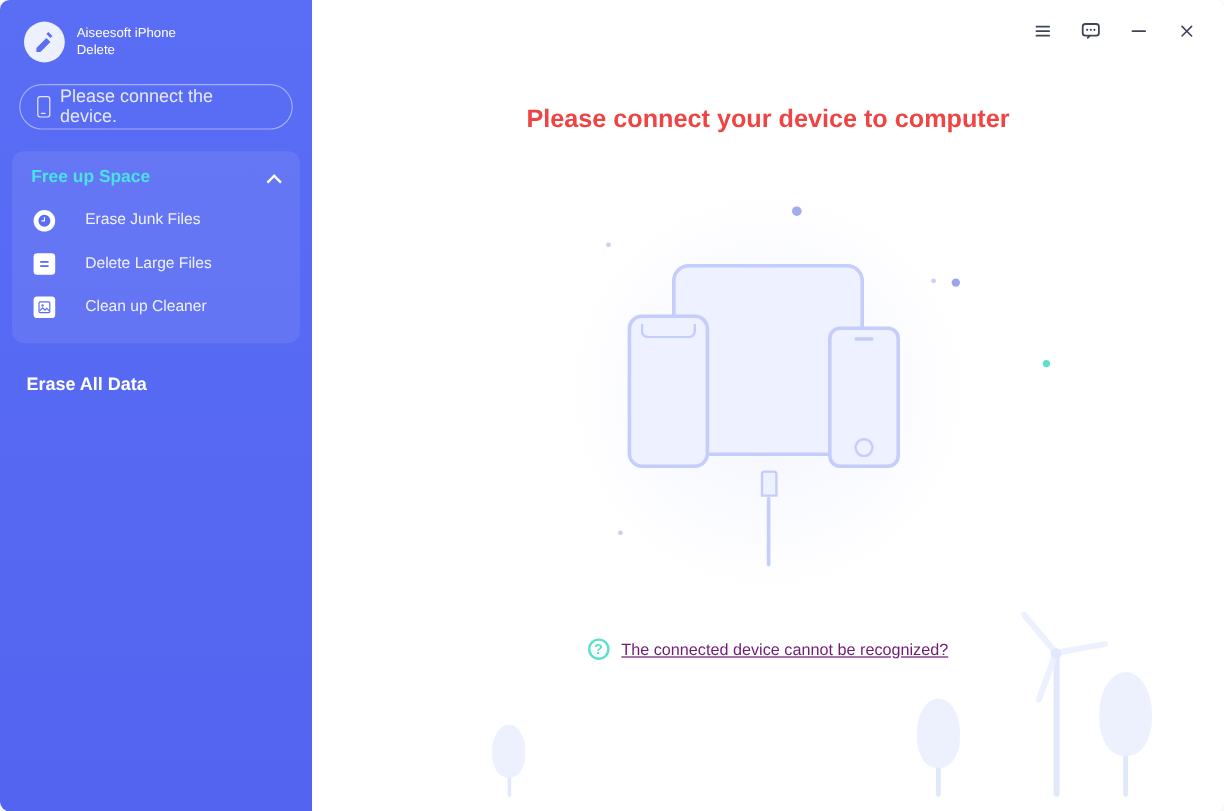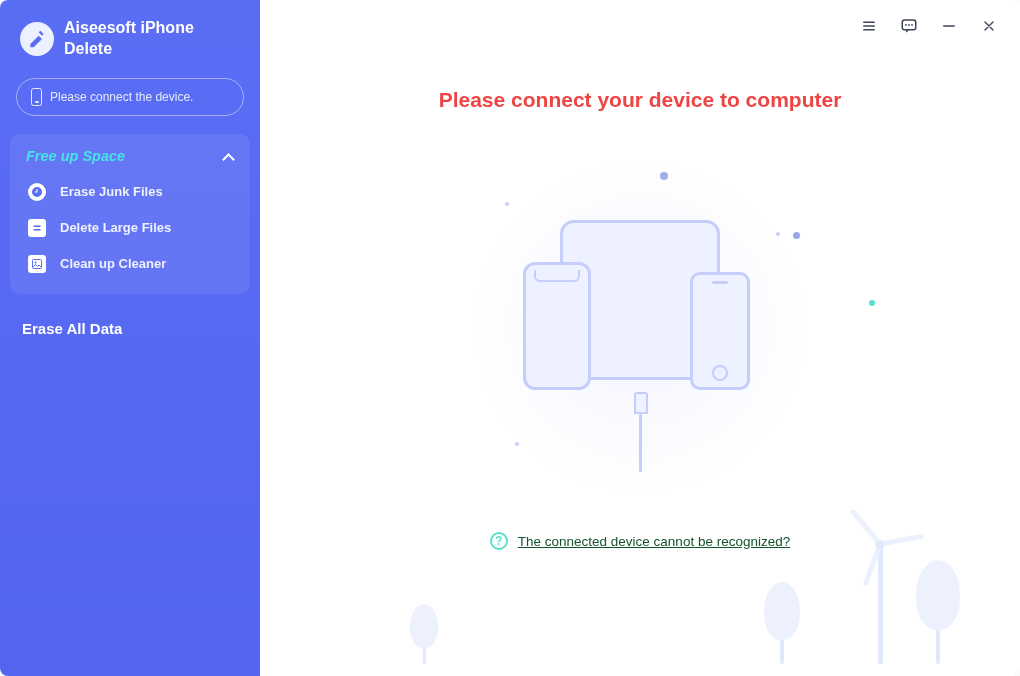--- a/index.html
+++ b/index.html
@@ -3,33 +3,33 @@
   <meta charset="utf-8">
   <style>
     * { margin: 0; padding: 0; box-sizing: border-box; font-family: -apple-system, BlinkMacSystemFont, "Segoe UI", Arial, sans-serif; }
     body { width: 1020px; height: 676px; overflow: hidden; background: #fff; }
     .app { display: flex; width: 100%; height: 100%; border-radius: 8px; overflow: hidden; box-shadow: 0 2px 12px rgba(0,0,0,0.08); }
     
     
     .sidebar { width: 260px; background: linear-gradient(180deg, #5a6df5 0%, #5365f0 100%); color: #fff; display: flex; flex-direction: column; padding-top: 18px; flex-shrink: 0; }
     .brand { display: flex; align-items: center; gap: 10px; padding: 0 20px 18px 20px; }
     .brand-logo { width: 34px; height: 34px; border-radius: 50%; background: #edf0ff; display: flex; align-items: center; justify-content: center; flex-shrink: 0; }
-    .brand-text { font-size: 16px; font-weight: 700; line-height: 1.3; }
-    
-    .connect-pill { margin: 0 16px 18px 16px; border: 1px solid rgba(255,255,255,0.45); border-radius: 20px; height: 38px; display: flex; align-items: center; gap: 8px; padding: 0 14px; font-size: 12px; color: #e6eaff; }
+    .brand-text { font-size: 11px; font-weight: 400; line-height: 1.3; }
+    
+    .connect-pill { margin: 0 16px 18px 16px; border: 1px solid rgba(255,255,255,0.45); border-radius: 20px; height: 38px; display: flex; align-items: center; gap: 8px; padding: 0 14px; font-size: 15px; color: #e6eaff; }
     .connect-pill .phone-ico { width: 11px; height: 18px; border: 1.5px solid #e6eaff; border-radius: 2.5px; position: relative; }
     .connect-pill .phone-ico::after { content:""; position:absolute; bottom:2px; left:50%; transform:translateX(-50%); width:4px; height:1.5px; background:#e6eaff; border-radius:1px; }
     
     .group { margin: 0 10px 8px 10px; background: rgba(255,255,255,0.08); border-radius: 10px; padding: 14px 10px 12px 10px; }
-    .group-header { display:flex; align-items:flex-end; justify-content:space-between; padding: 0 6px 10px 6px; font-style: italic; }
+    .group-header { display:flex; align-items:flex-end; justify-content:space-between; padding: 0 6px 10px 6px; }
     .group-title { color: #49e2e6; font-size: 14.5px; font-weight: 700; }
     .chev { width:12px; height:12px; position:relative; }
     .chev::before { content:""; position:absolute; top:3px; left:2px; width:7px; height:7px; border-left:2px solid #fff; border-top:2px solid #fff; transform: rotate(45deg); }
     
-    .menu-item { display:flex; align-items:center; gap:14px; padding: 9px 8px; font-size:13px; color:#eef1ff; border-radius:6px; cursor:pointer;font-weight:bold; }
+    .menu-item { display:flex; align-items:flex-start; gap:25px; padding: 9px 8px; font-size:13px; color:#eef1ff; border-radius:6px; cursor:pointer; }
     .mi-ico { width:18px; height:18px; border-radius:50%; background:#fff; display:flex; align-items:center; justify-content:center; flex-shrink:0; }
     .mi-ico svg, .mi-ico span { width:12px; height:12px; }
     .mi-sq { width:18px; height:18px; border-radius:3px; background:#fff; display:flex; align-items:center; justify-content:center; flex-shrink:0; }
     
     .erase-all { padding: 18px 22px; font-size:15px; font-weight:700; color:#fff; cursor:pointer; }
     
     
     .main { flex:1; background:#fff; position:relative; display:flex; flex-direction:column; }
     .titlebar { height:52px; display:flex; align-items:center; justify-content:flex-end; gap:22px; padding: 0 22px; }
     .tb-ico { width:18px; height:18px; display:flex; align-items:center; justify-content:center; color:#3f4558; cursor:pointer; }
@@ -52,21 +52,21 @@
     
     .dot { position:absolute; border-radius:50%; width:8px; height:8px; }
     .dot.d1 { top:120px; left:400px; background:#9aa5ea; }
     .dot.d2 { top:180px; right:220px; background:#9aa5ea; width:7px; height:7px; }
     .dot.d3 { top:230px; left:425px; background:#f4b2c8; width:6px; height:6px; }
     .dot.d4 { top:248px; right:145px; background:#5ae0cc; width:6px; height:6px; }
     .dotsm { position:absolute; width:4px; height:4px; border-radius:50%; background:#c9d0f8; }
     
     .help-row { display:flex; align-items:center; gap:10px; margin-top: 40px; }
     .help-ico { width:18px; height:18px; border:2px solid #5ae0cc; border-radius:50%; display:flex; align-items:center; justify-content:center; color:#5ae0cc; font-size:12px; font-weight:700; }
-    .help-link { color:#14532d; font-size:13.5px; text-decoration:underline; cursor:pointer; }
+    .help-link { color:#701a75; font-size:13.5px; text-decoration:underline; cursor:pointer; }
     
     
     .scenery { position:absolute; bottom:0; left:0; right:0; height:170px; pointer-events:none; }
     .tree { position:absolute; bottom:12px; }
     .tree .trunk { width:4px; height:40px; background:#e1e8fb; margin:0 auto; border-radius:2px; }
     .tree .crown { width:44px; height:70px; background:#edf1fe; border-radius:50% 50% 45% 45%; margin-bottom:-6px; position:relative; }
     .tree.t1 { right:60px; }
     .tree.t2 { right:220px; }
     .tree.t2 .crown { width:36px; height:58px; }
     .tree.t2 .trunk { height:30px; }

